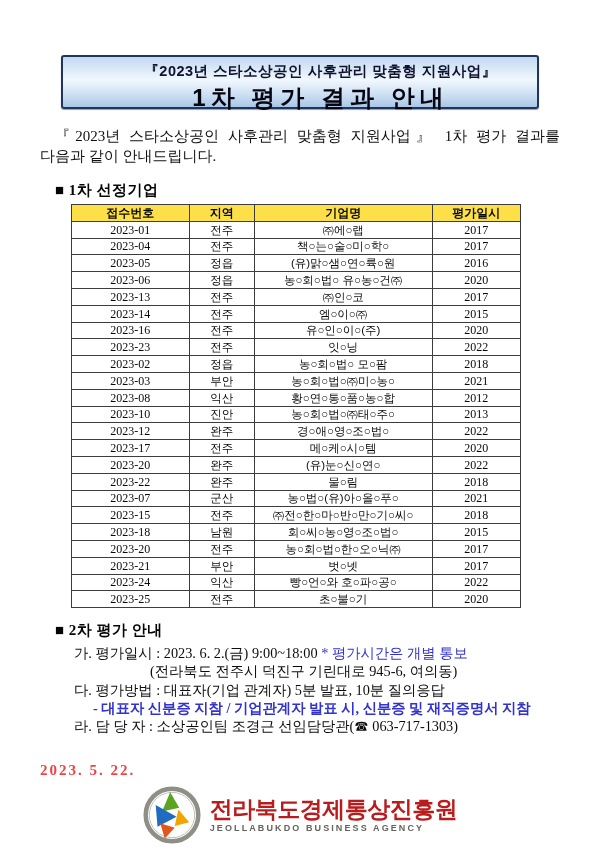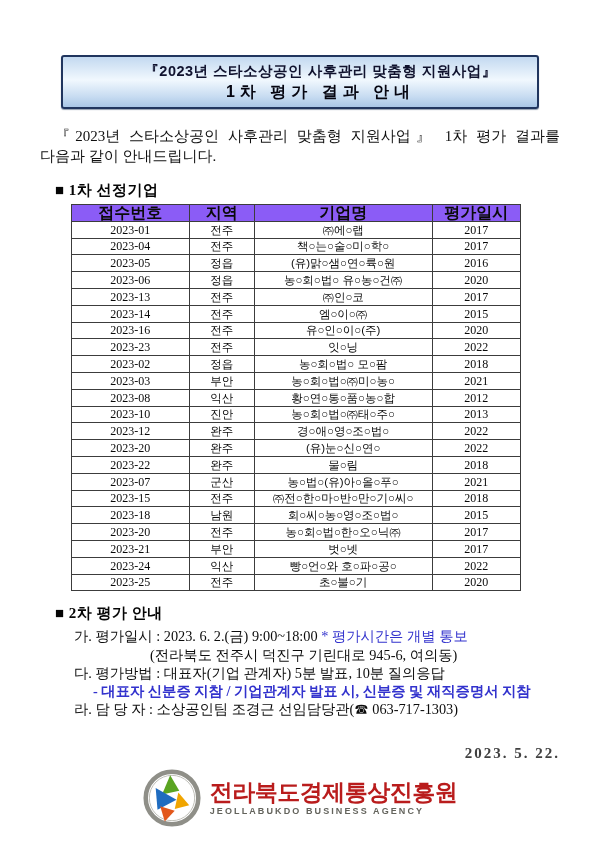--- a/index.html
+++ b/index.html
@@ -9,45 +9,45 @@
     box-sizing:border-box; padding:55px 40px 0 40px;
   }
   
   .title-band {
     margin:0 21px 0 21px; height:50px; border:2px solid #20355e; border-radius:3px;
     background:linear-gradient(180deg,#c3d9f0 0%,#f1f8fe 46%,#c6dbf1 80%,#a9c6e6 100%);
     box-shadow:0 1px 1px rgba(60,80,110,.55);
     text-align:center; font-family:"Liberation Sans", sans-serif;padding-left:41px;
   }
   .title-line1 { font-size:14.5px; font-weight:bold; color:#10122e; letter-spacing:.5px; padding-top:5px; }
-  .title-line2 { font-size:16px; font-weight:bold; color:#050510; letter-spacing:5px; margin-top:1px; }
+  .title-line2 { font-size:24px; font-weight:bold; color:#050510; letter-spacing:5px; margin-top:1px; }
   
   .intro { margin:17px 0 0 0; font-size:15px; line-height:20px; color:#101010; }
   .intro-line1 { display:block; text-align:justify; text-align-last:justify; text-indent:15px; }
   .intro-line2 { display:block; }
   
   .sec-heading { font-weight:bold; font-size:15px; color:#050505; margin:15px 0 4px 15px; letter-spacing:.5px; }
   .sec-heading.second { margin-top:13px; }
   
   table.sel { border-collapse:collapse; margin-left:31px; width:450px;
     font-family:"Liberation Sans", sans-serif; font-size:11.5px; color:#0a0a0a; table-layout:fixed; }
   table.sel th, table.sel td { border:1px solid #3c3c3c; text-align:center; vertical-align:middle;
     padding:0; height:15.8px; line-height:14px; overflow:hidden; white-space:nowrap; }
-  table.sel thead th { background:#8b5cf6; font-weight:bold; font-size:16px; }
+  table.sel thead th { background:#fde047; font-weight:bold; font-size:12px; }
   col.c-no { width:26.2%; } col.c-region { width:14.5%; } col.c-name { width:39.6%; } col.c-year { width:19.7%; }
   table.sel td.num { font-family:"Liberation Serif", serif; font-size:12px; }
   
   .eval-lines { margin:4px 0 0 34px; font-size:14.3px; line-height:18.2px; color:#0c0c0c; }
   .eval-line { white-space:nowrap; }
   .indent-addr { padding-left:76px; }
   .indent-dash { padding-left:19px; }
   .blue { color:#3232cd; }
   .bold { font-weight:bold; }
   
-  .doc-date { text-align:right; font-size:15px; font-weight:bold; letter-spacing:2px; margin-top:27px; color:#404040; }
+  .doc-date { text-align:left; font-size:15px; font-weight:bold; letter-spacing:2px; margin-top:27px; color:#ef4444; }
   .footer-logo { display:flex; justify-content:center; align-items:center; gap:9px; margin-top:7px; }
   .emblem { width:58px; height:58px; flex:0 0 auto; }
   .org { text-align:left; }
   .org-ko { font-family:"Liberation Sans", sans-serif; font-weight:bold; font-size:23px;
     color:#b91c1c; letter-spacing:-.5px; line-height:24px; }
   .org-en { font-family:"Liberation Sans", sans-serif; font-weight:bold; font-size:9px;
     color:#63635c; letter-spacing:2.1px; margin-top:2px; }
 </style>
 </head>
 <body>
@@ -154,20 +154,26 @@
           <td>농○회○법○㈜태○주○</td>
           <td class="num">2013</td>
         </tr>
         <tr>
           <td class="num">2023-12</td>
           <td>완주</td>
           <td>경○애○영○조○법○</td>
           <td class="num">2022</td>
         </tr>
         <tr>
+          <td class="num">2023-17</td>
+          <td>전주</td>
+          <td>메○케○시○템</td>
+          <td class="num">2020</td>
+        </tr>
+        <tr>
           <td class="num">2023-20</td>
           <td>완주</td>
           <td>(유)눈○신○연○</td>
           <td class="num">2022</td>
         </tr>
         <tr>
           <td class="num">2023-22</td>
           <td>완주</td>
           <td>물○림</td>
           <td class="num">2018</td>

